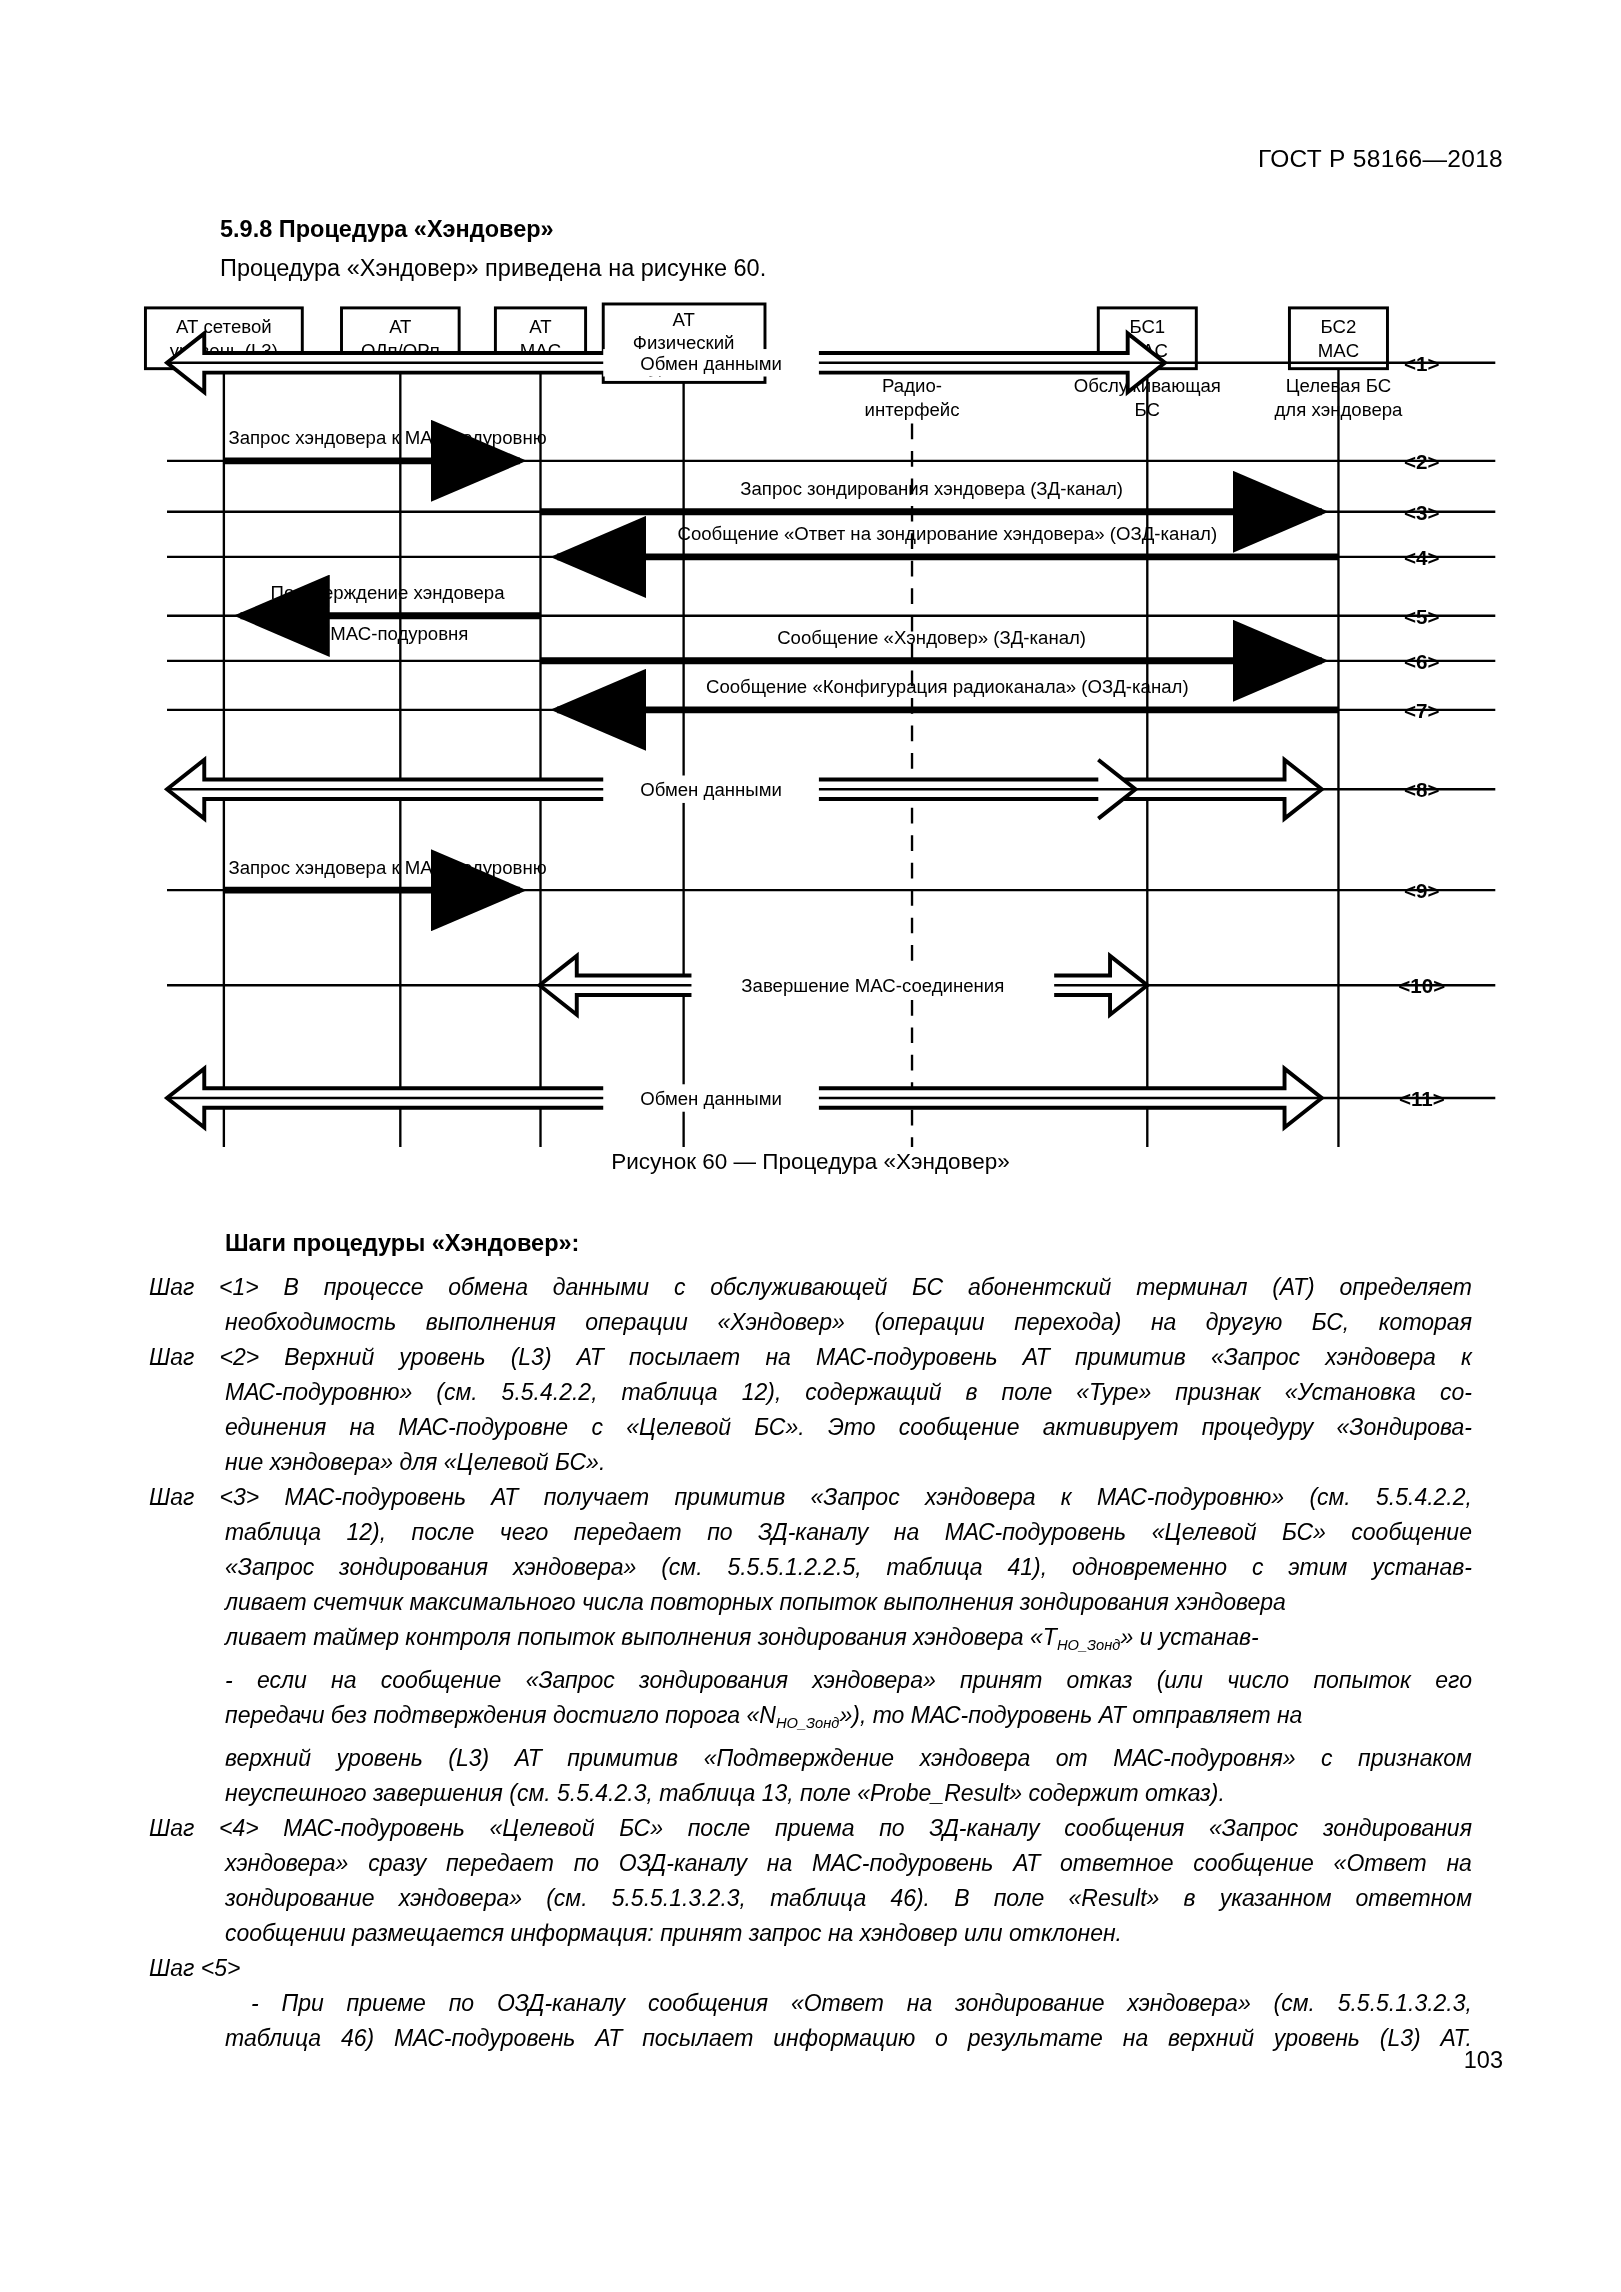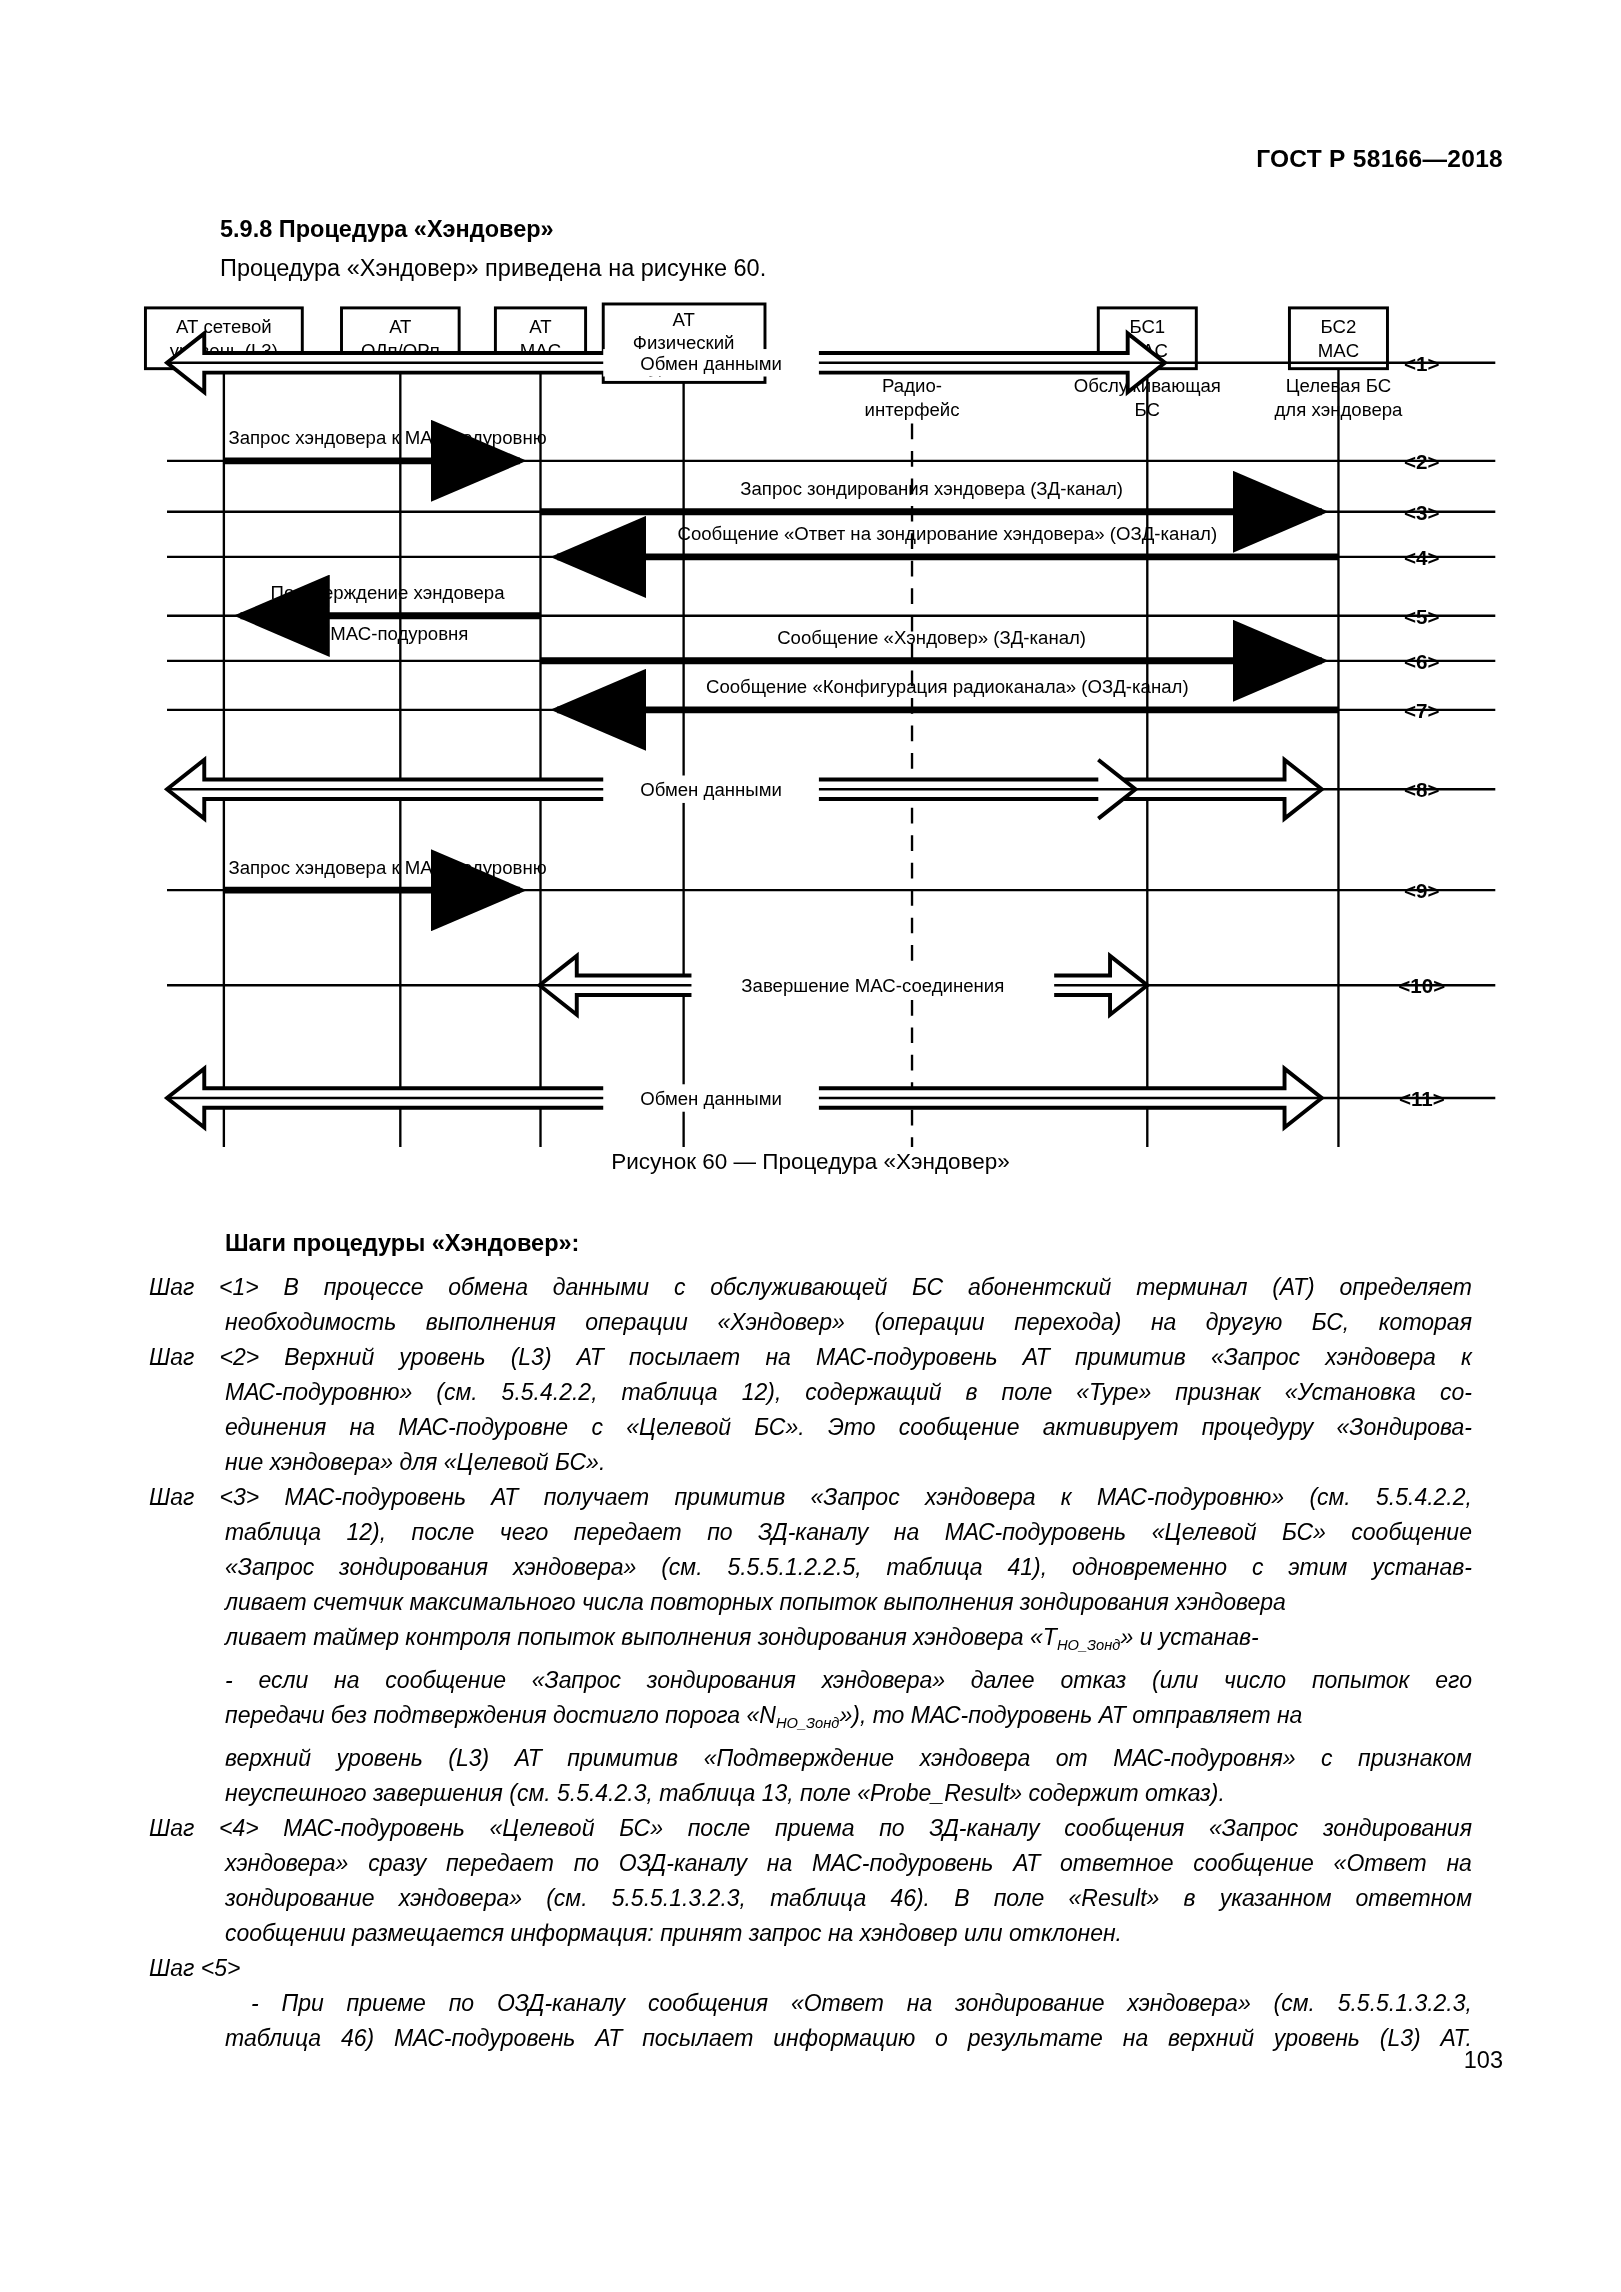--- a/index.html
+++ b/index.html
@@ -7,21 +7,21 @@
     width:1621px; height:2293px;
     font-family:"Liberation Sans", sans-serif;
     color:#000;
     position:relative;
     overflow:hidden;
   }
   .page { position:absolute; inset:0; }
 
   .doc-header {
     position:absolute; top:145px; right:118px;
-    font-size:24.5px; font-weight:bold; letter-spacing:0.3px;
+    font-size:24.5px; font-weight:normal; letter-spacing:0.3px;
   }
 
   .sec-title {
     position:absolute; left:220px; top:216px;
     font-size:23.5px; font-weight:bold;
   }
   .sec-intro {
     position:absolute; left:220px; top:255px;
     font-size:23.5px;
   }
@@ -342,21 +342,21 @@
       <span class="line ind">ливает счетчик максимального числа повторных попыток выполнения зондирования хэндовера</span>
       <span class="line ind">ливает таймер контроля попыток выполнения зондирования хэндовера «Т<sub>HO_Зонд</sub>» и устанав-</span>
       <span class="line just ind">
           <span>-</span>
           <span>если</span>
           <span>на</span>
           <span>сообщение</span>
           <span>«Запрос</span>
           <span>зондирования</span>
           <span>хэндовера»</span>
-          <span>далее</span>
+          <span>принят</span>
           <span>отказ</span>
           <span>(или</span>
           <span>число</span>
           <span>попыток</span>
           <span>его</span>
         </span>
       <span class="line ind">передачи без подтверждения достигло порога «N<sub>HO_Зонд</sub>»), то МАС-подуровень АТ отправляет на</span>
       <span class="line just ind">
           <span>верхний</span>
           <span>уровень</span>

